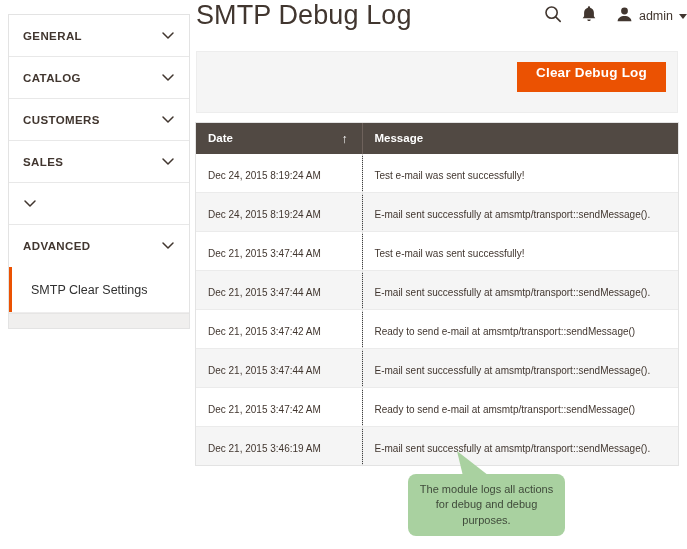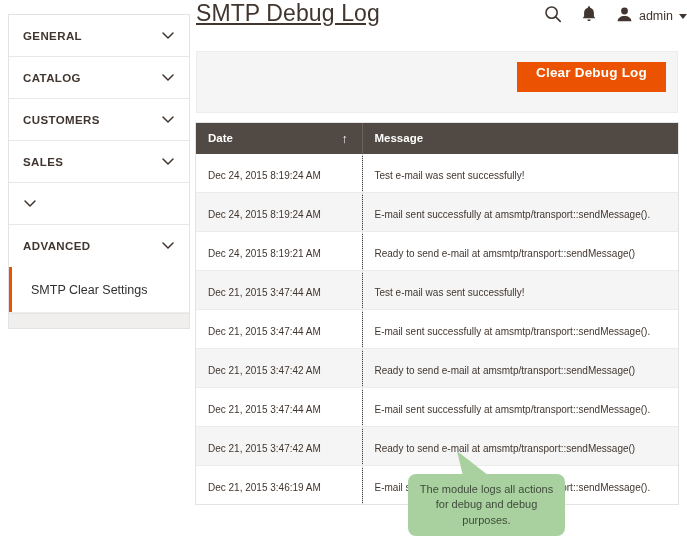--- a/index.html
+++ b/index.html
@@ -94,26 +94,25 @@
     height: 14px;
     background: #f0efee;
     border-top: 1px solid #e6e5e4;
   }
 
   
   #page-title {
     position: absolute;
     left: 196px;
     top: 0px;
-    font-size: 23px;
+    font-size: 27px;
     font-weight: normal;
     color: #41362f;
     letter-spacing: 0.1px;
     white-space: nowrap;
-    text-decoration: underline;
   }
   #header-tools {
     position: absolute;
     right: 0;
     top: 2px;
     display: flex;
     align-items: center;
     gap: 19px;
     height: 28px;
   }
@@ -362,24 +361,20 @@
   <tbody id="table-body">
       <tr>
         <td class="cell-date">Dec 24, 2015 8:19:24 AM</td>
         <td class="cell-message">Test e-mail was sent successfully!</td>
       </tr>
       <tr>
         <td class="cell-date">Dec 24, 2015 8:19:24 AM</td>
         <td class="cell-message">E-mail sent successfully at amsmtp/transport::sendMessage().</td>
       </tr>
       <tr>
-        <td class="cell-date">Dec 24, 2015 8:19:21 AM</td>
-        <td class="cell-message">Ready to send e-mail at amsmtp/transport::sendMessage()</td>
-      </tr>
-      <tr>
         <td class="cell-date">Dec 21, 2015 3:47:44 AM</td>
         <td class="cell-message">Test e-mail was sent successfully!</td>
       </tr>
       <tr>
         <td class="cell-date">Dec 21, 2015 3:47:44 AM</td>
         <td class="cell-message">E-mail sent successfully at amsmtp/transport::sendMessage().</td>
       </tr>
       <tr>
         <td class="cell-date">Dec 21, 2015 3:47:42 AM</td>
         <td class="cell-message">Ready to send e-mail at amsmtp/transport::sendMessage()</td>

